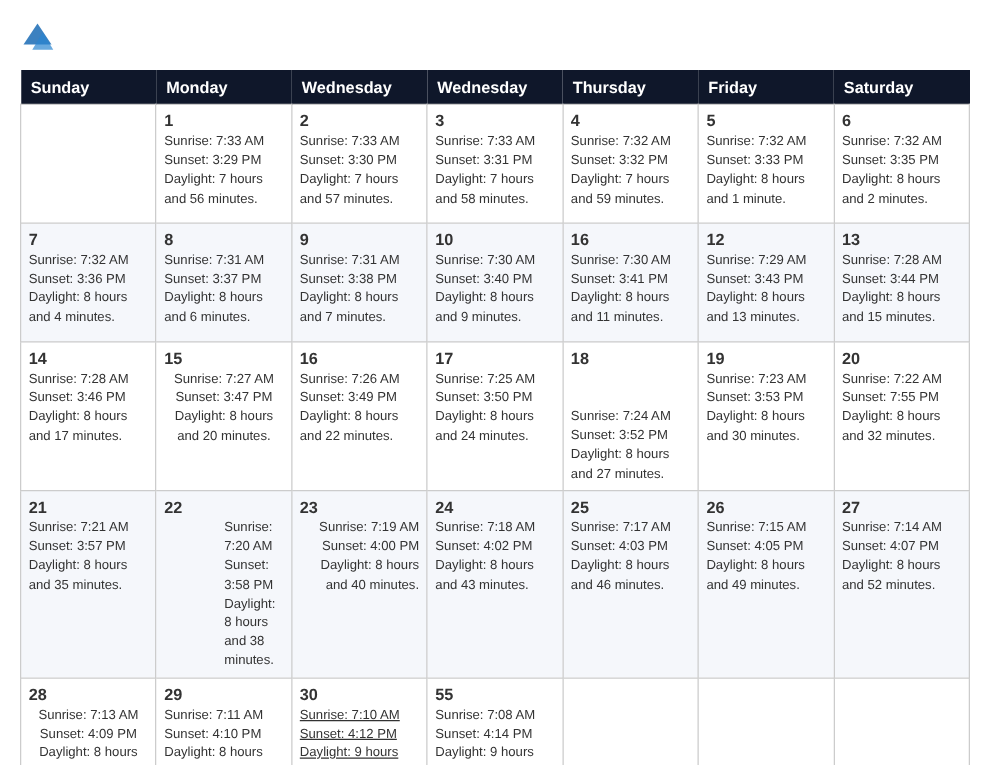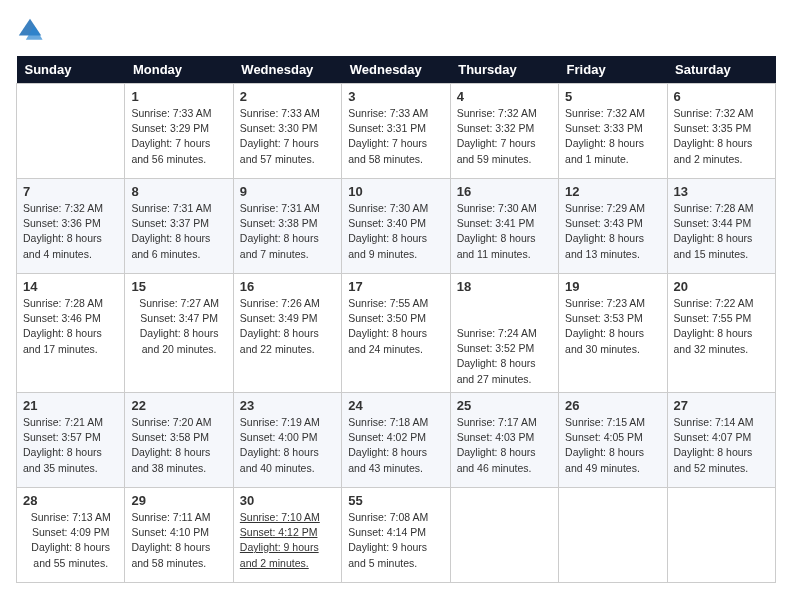--- a/index.html
+++ b/index.html
@@ -224,21 +224,21 @@
         </td>
         <td>
           <span class="day-num">16</span>
           <div class="day-info" style="white-space: pre-line;">Sunrise: 7:26 AM
 Sunset: 3:49 PM
 Daylight: 8 hours
 and 22 minutes.</div>
         </td>
         <td>
           <span class="day-num">17</span>
-          <div class="day-info" style="white-space: pre-line;">Sunrise: 7:55 AM
+          <div class="day-info" style="white-space: pre-line;">Sunrise: 7:25 AM
 Sunset: 3:50 PM
 Daylight: 8 hours
 and 24 minutes.</div>
         </td>
         <td>
           <span class="day-num">18</span>
           <div class="day-info" style="white-space: pre-line; margin-top: 32px;">Sunrise: 7:24 AM
 Sunset: 3:52 PM
 Daylight: 8 hours
 and 27 minutes.</div>
@@ -261,28 +261,28 @@
       <tr>
         <td>
           <span class="day-num">21</span>
           <div class="day-info" style="white-space: pre-line;">Sunrise: 7:21 AM
 Sunset: 3:57 PM
 Daylight: 8 hours
 and 35 minutes.</div>
         </td>
         <td>
           <span class="day-num">22</span>
-          <div class="day-info" style="white-space: pre-line;">Sunrise: 7:20 AM
+          <div class="day-info" style="white-space: pre-line; margin-left: 48px;">Sunrise: 7:20 AM
 Sunset: 3:58 PM
 Daylight: 8 hours
 and 38 minutes.</div>
         </td>
         <td>
           <span class="day-num">23</span>
-          <div class="day-info" style="white-space: pre-line;">Sunrise: 7:19 AM
+          <div class="day-info" style="white-space: pre-line; text-align: right;">Sunrise: 7:19 AM
 Sunset: 4:00 PM
 Daylight: 8 hours
 and 40 minutes.</div>
         </td>
         <td>
           <span class="day-num">24</span>
           <div class="day-info" style="white-space: pre-line;">Sunrise: 7:18 AM
 Sunset: 4:02 PM
 Daylight: 8 hours
 and 43 minutes.</div>

